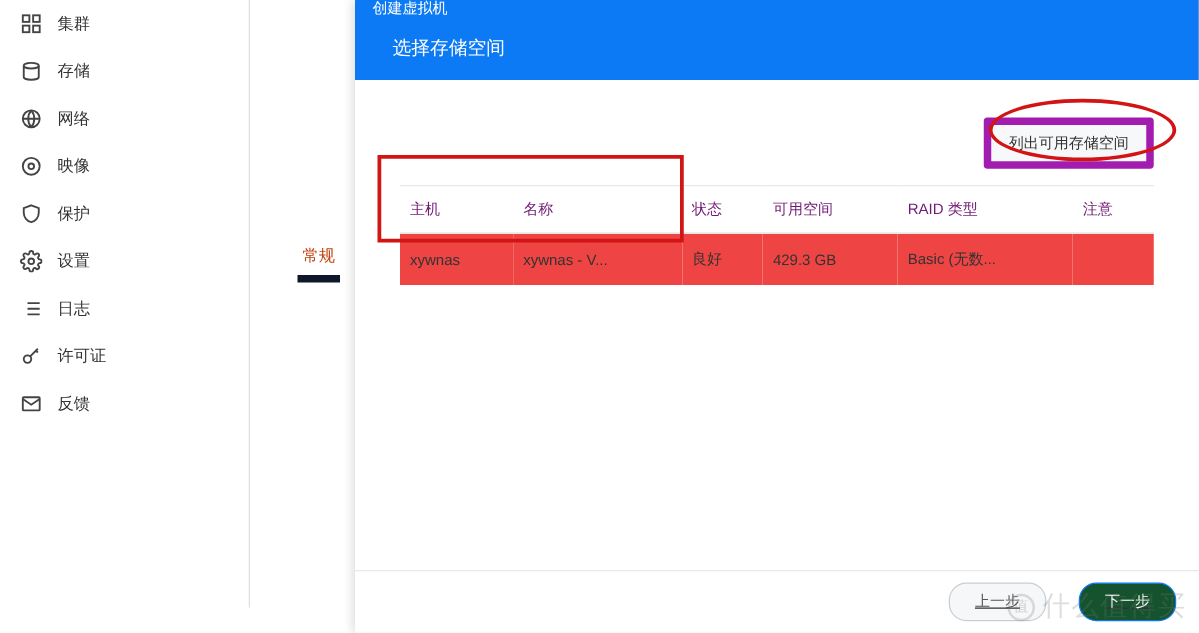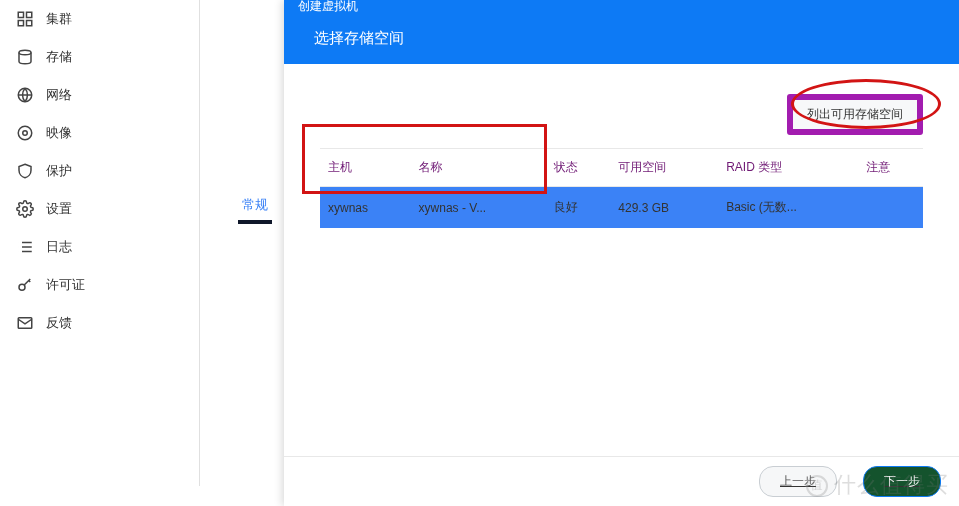--- a/index.html
+++ b/index.html
@@ -47,22 +47,22 @@
     }
     .tabbar {
       position: absolute;
       left: 38px; top: 190px;
       display: flex;
       align-items: center;
       font-size: 13px;
     }
     .tab {
       padding: 6px 4px;
-      color: #3b82f6;
-      border-bottom: 4px solid #0f172a;
+      color: #c2410c;
+      border-bottom: 6px solid #0f172a;
     }
     .modal {
       position: absolute;
       left: 84px; top: 0;
       width: 675px;
       height: 506px;
       background: #fff;
       box-shadow: -2px 0 8px rgba(0,0,0,0.15);
     }
     .modal-header-strip {
@@ -118,21 +118,21 @@
       font-size: 12px;
     }
     .table thead td {
       color: #701a75;
       padding: 10px 8px;
       border-top: 1px solid #e8e8e8;
       border-bottom: 1px solid #e8e8e8;
     }
     .table tbody td {
       padding: 12px 8px;
-      background: #3b82f6;
+      background: #ef4444;
       color: #333;
     }
     .status-good { color: #1aa94c; }
     .red-box {
       position: absolute;
       border: 3px solid #d21414;
       left: 18px;
       top: 60px;
       width: 245px;
       height: 70px;

